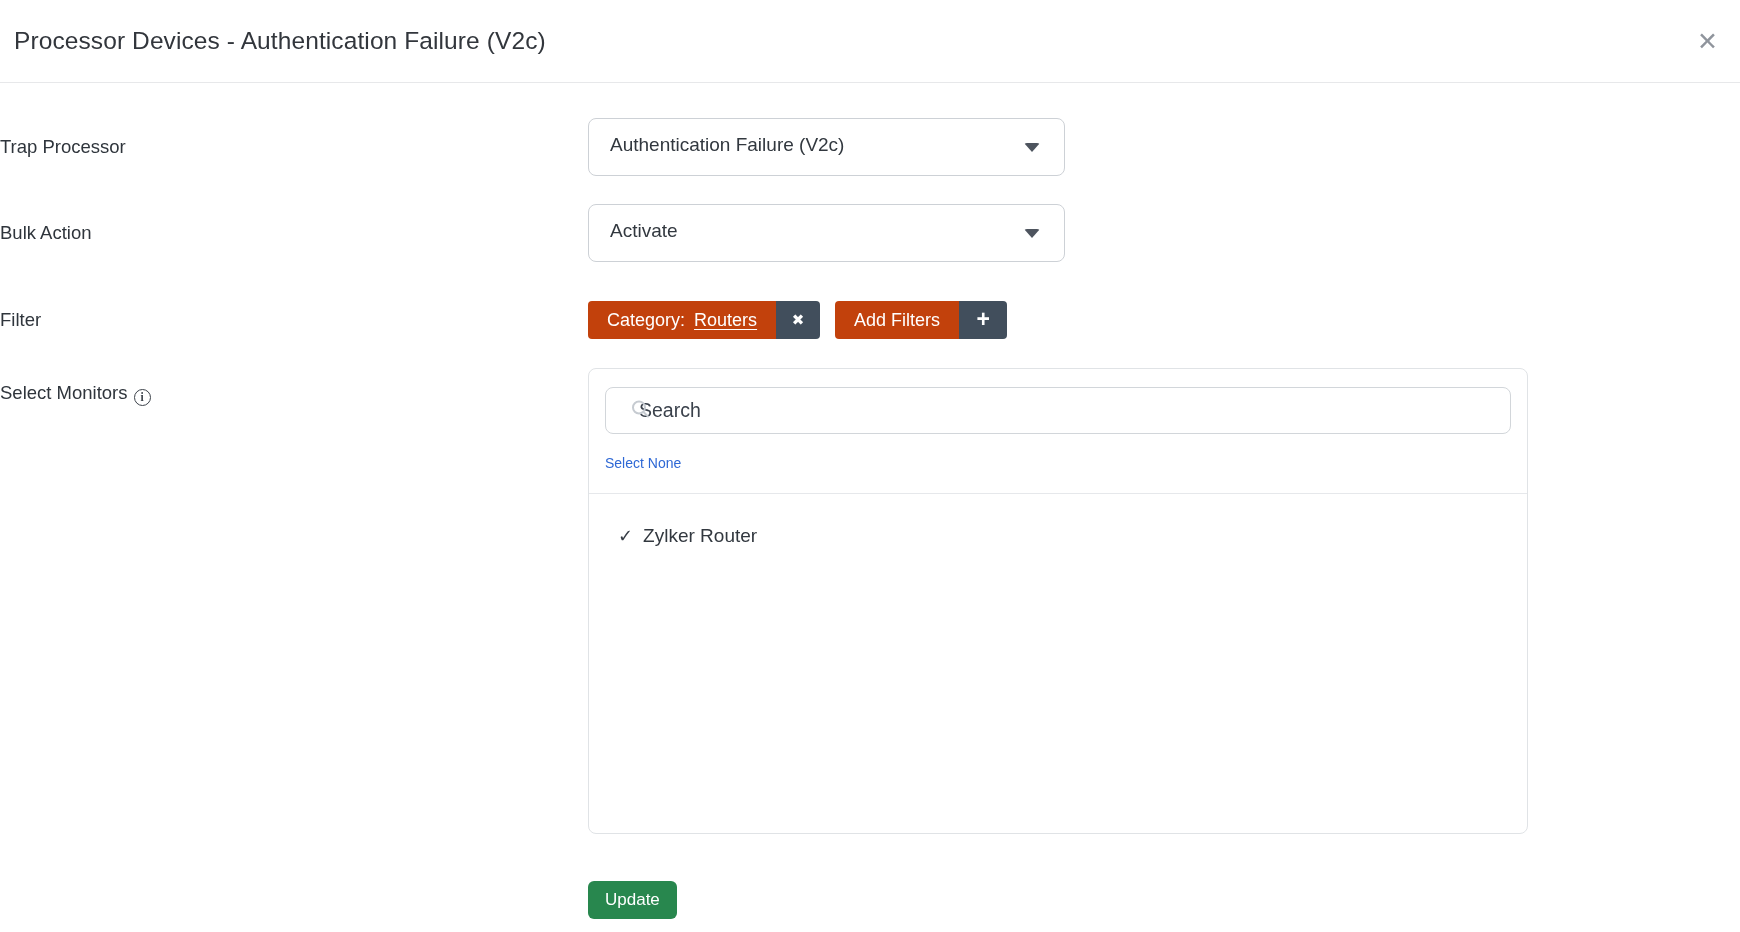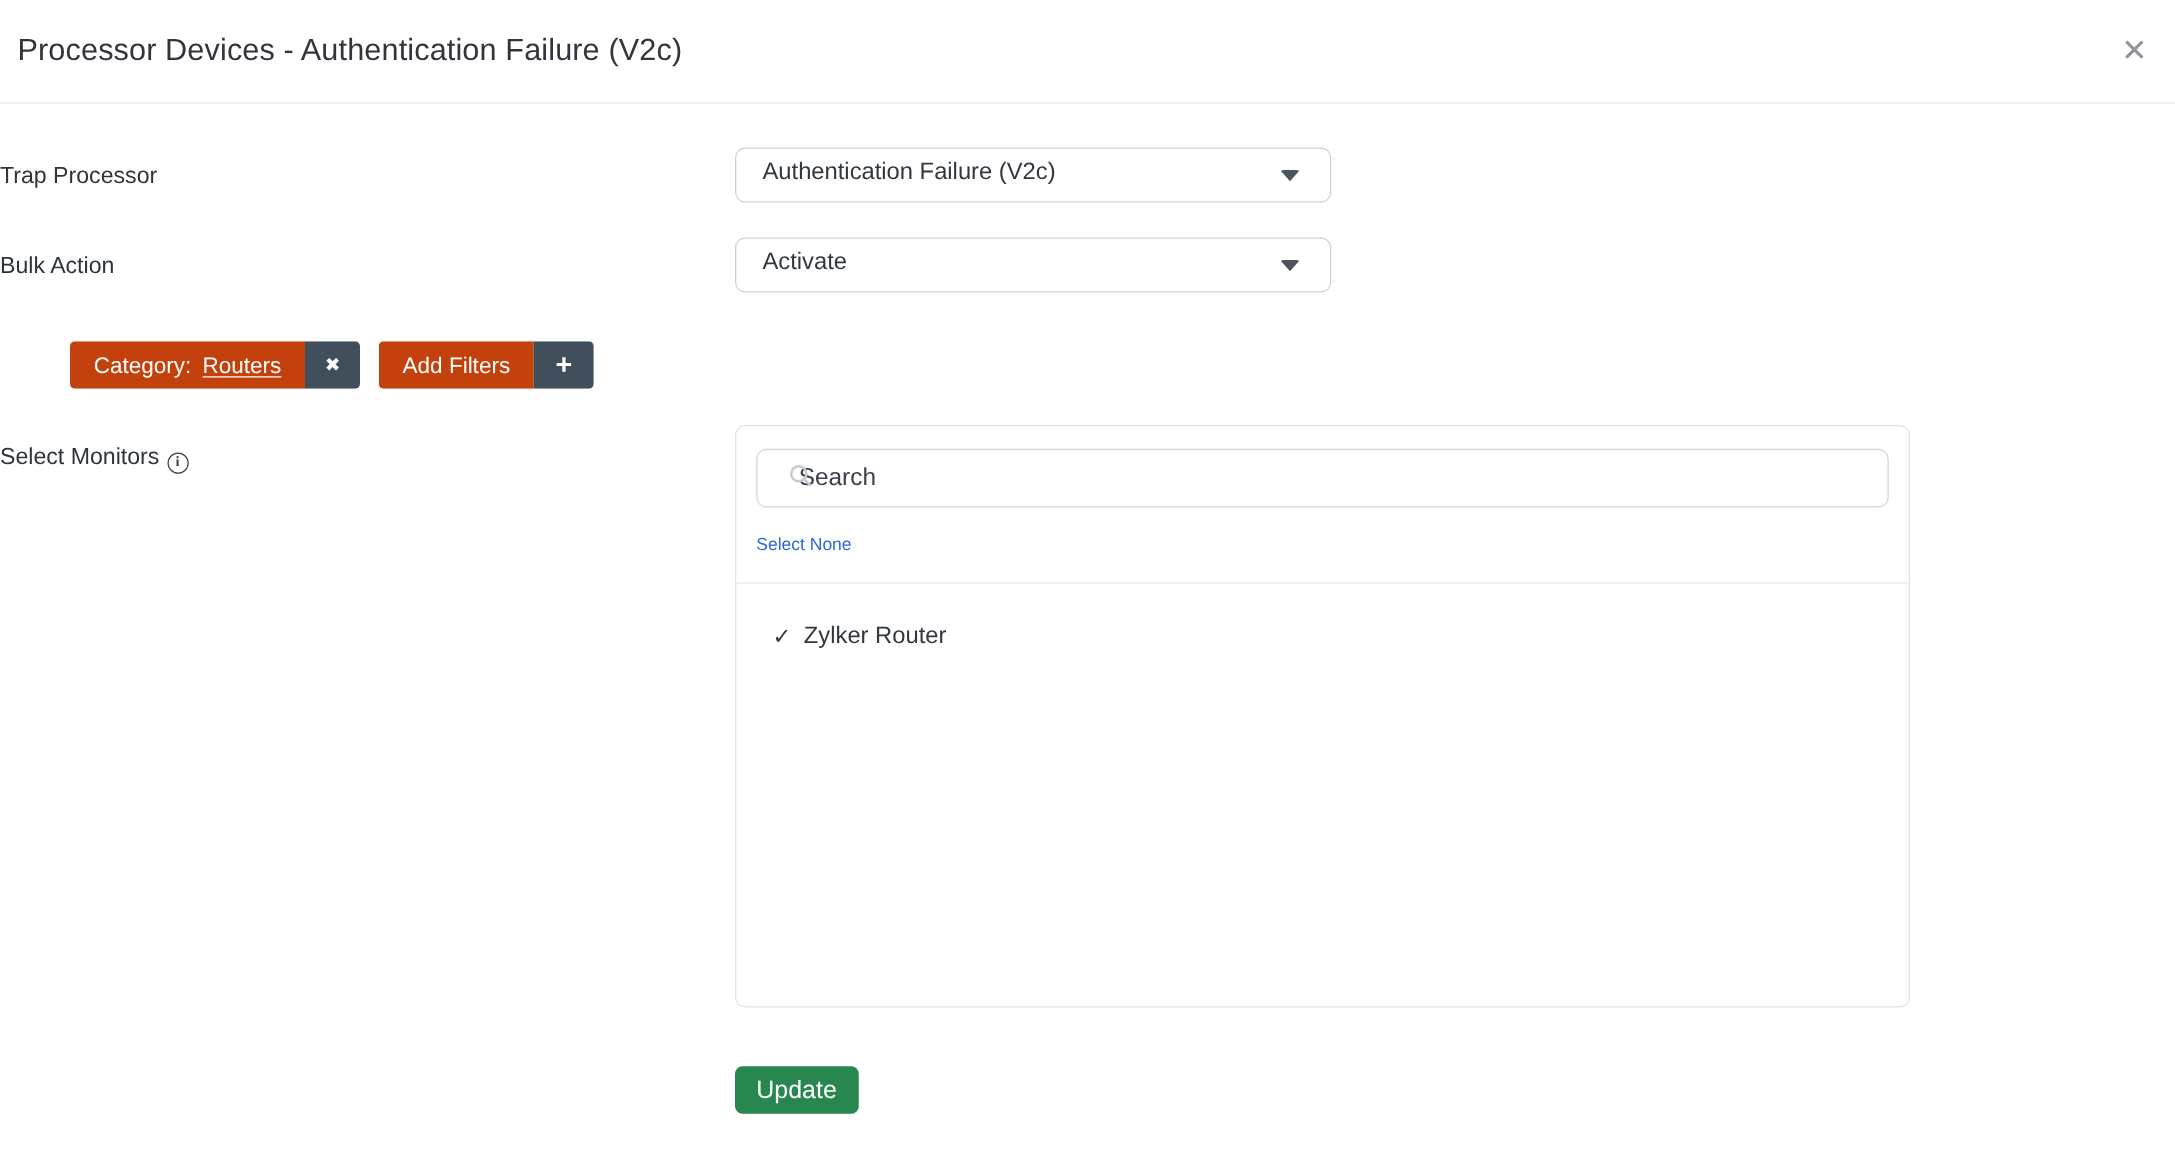--- a/index.html
+++ b/index.html
@@ -44,21 +44,21 @@
   .row-trap   { margin-top: 35px; }
   .row-bulk   { margin-top: 28px; }
   .row-filter { margin-top: 39px; }
   .row-monitors { margin-top: 29px; align-items: flex-start; }
   .row-monitors .row-label { padding-top: 14px; }
 
   
   .select-control {
     position: relative;
     width: 477px;
-    height: 44px;
+    height: 58px;
     border: 1px solid #cdd1d6;
     border-radius: 8px;
     background: #ffffff;
     display: flex;
     align-items: center;
     padding: 0 46px 4px 21px;
     font-size: 19px;
     color: #32383f;
     cursor: pointer;
   }
@@ -174,21 +174,21 @@
 
   
   .actions { margin: 47px 0 0 588px; }
   .update-btn {
     background: #28874e;
     color: #ffffff;
     border: none;
     border-radius: 6px;
     height: 38px;
     padding: 0 17px;
-    font-size: 20px;
+    font-size: 17px;
     font-family: "Liberation Sans", "DejaVu Sans", sans-serif;
     cursor: pointer;
   }
 </style>
 </head>
 <body>
 
 <div>
 
   <div class="modal-header">
@@ -210,20 +210,21 @@
     <div class="row-label">Bulk Action</div>
     <div class="row-field">
       <div class="select-control">
         <span>Activate</span>
         <span class="select-caret"></span>
       </div>
     </div>
   </div>
 
   <div class="form-row row-filter">
+    <div class="row-label">Filter</div>
     <div class="row-field chips">
       <div class="chip">
         <div class="chip-main">
           <span>Category:</span>
           <span class="chip-value">Routers</span>
         </div>
         <div class="chip-btn chip-x">
           <span>✖</span>
         </div>
       </div>

